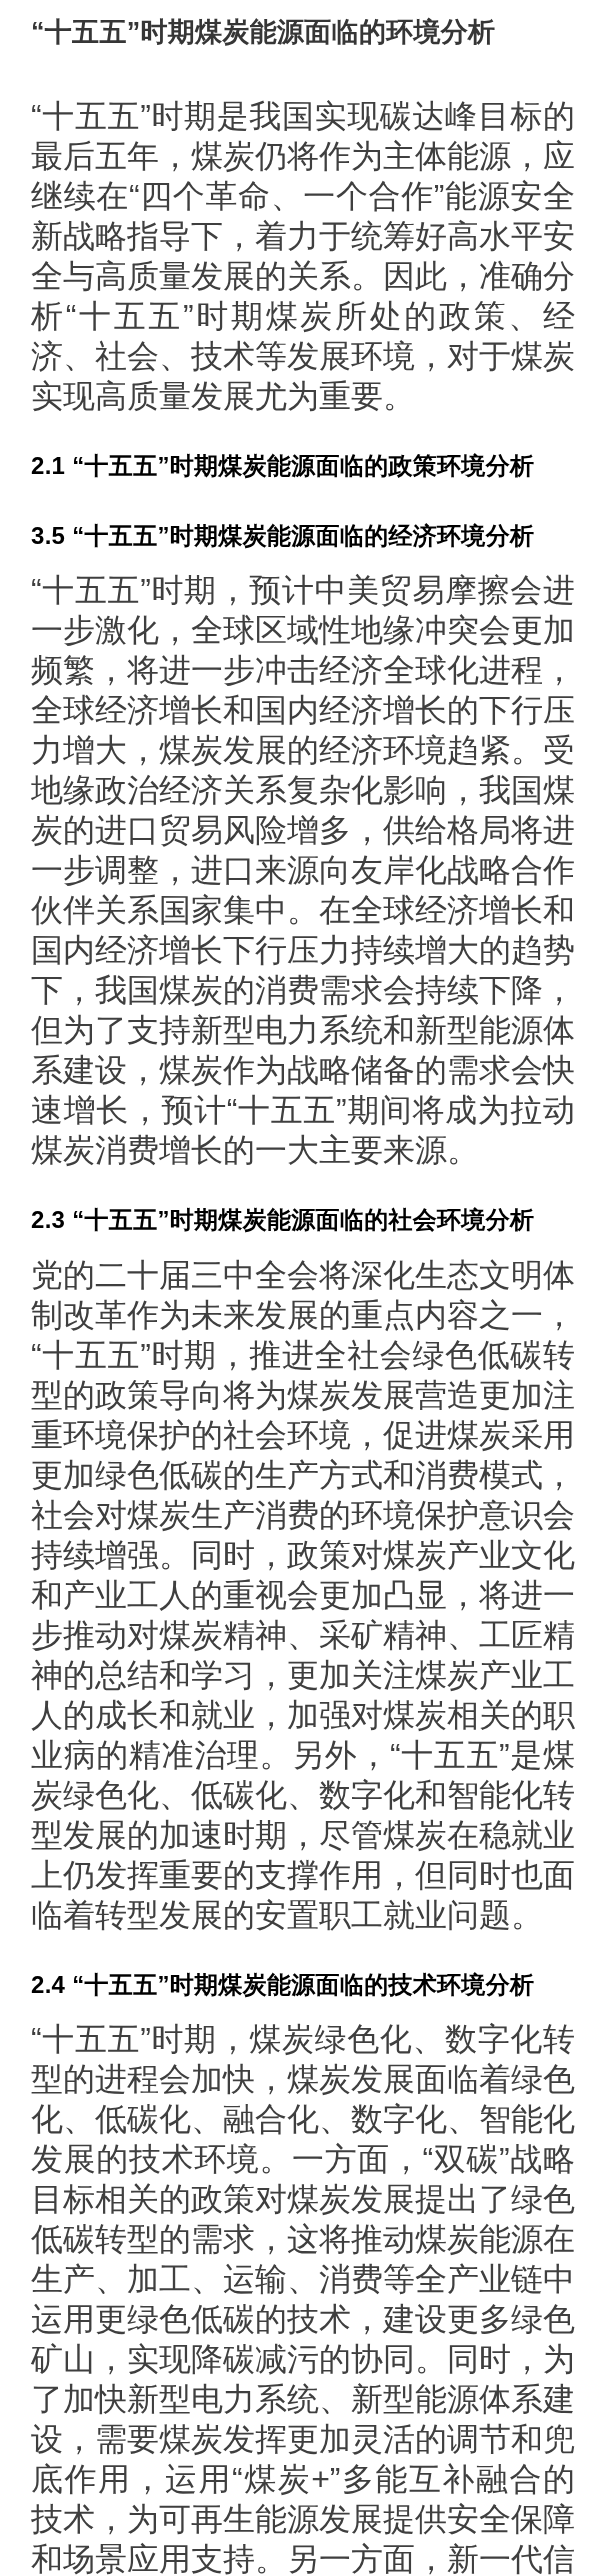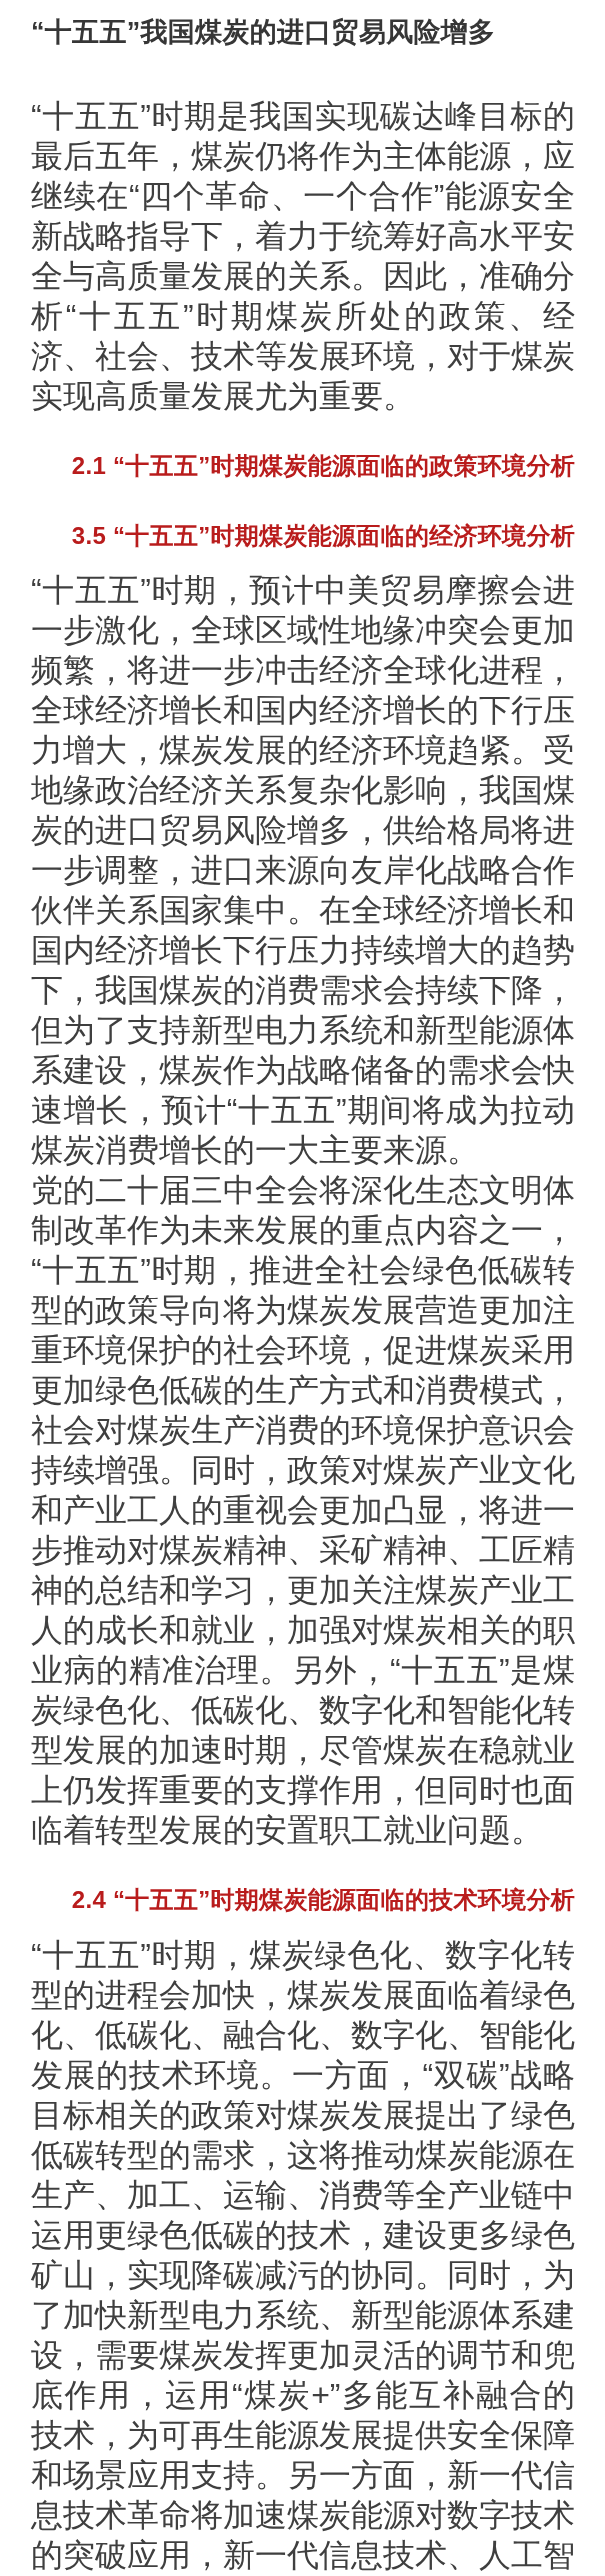--- a/index.html
+++ b/index.html
@@ -23,57 +23,57 @@
     line-height: 1.42;
     font-weight: 700;
     color: #363636;
     margin: 0 0 44px 0;
     letter-spacing: 0.3px;
   }
   .section-heading {
     font-size: 24px;
     line-height: 40px;
     font-weight: 700;
-    color: #b91c1c;
+    color: #000000;
     margin: 30px 0 14.4px 0;
     letter-spacing: 0.3px;
     white-space: nowrap;
-    text-align: right;
   }
   .body-text {
     font-size: 32px;
     line-height: 40px;
     color: #3f3f3f;
     margin: 0;
     text-align: justify;
     text-justify: inter-ideograph;
     word-break: break-all;
     overflow-wrap: break-word;
   }
   .body-text + .section { margin-top: 0; }
 </style>
 </head>
 <body>
 
 <article class="article">
 
-  <h1 class="article-title">“十五五”我国煤炭的进口贸易风险增多</h1>
+  <h1 class="article-title">“十五五”时期煤炭能源面临的环境分析</h1>
 
   <p class="body-text">“十五五”时期是我国实现碳达峰目标的最后五年，煤炭仍将作为主体能源，应继续在“四个革命、一个合作”能源安全新战略指导下，着力于统筹好高水平安全与高质量发展的关系。因此，准确分析“十五五”时期煤炭所处的政策、经济、社会、技术等发展环境，对于煤炭实现高质量发展尤为重要。</p>
 
   <section class="section">
     <h2 class="section-heading">2.1 “十五五”时期煤炭能源面临的政策环境分析</h2>
   </section>
 
   <section class="section">
     <h2 class="section-heading">3.5 “十五五”时期煤炭能源面临的经济环境分析</h2>
     <p class="body-text">“十五五”时期，预计中美贸易摩擦会进一步激化，全球区域性地缘冲突会更加频繁，将进一步冲击经济全球化进程，全球经济增长和国内经济增长的下行压力增大，煤炭发展的经济环境趋紧。受地缘政治经济关系复杂化影响，我国煤炭的进口贸易风险增多，供给格局将进一步调整，进口来源向友岸化战略合作伙伴关系国家集中。在全球经济增长和国内经济增长下行压力持续增大的趋势下，我国煤炭的消费需求会持续下降，但为了支持新型电力系统和新型能源体系建设，煤炭作为战略储备的需求会快速增长，预计“十五五”期间将成为拉动煤炭消费增长的一大主要来源。</p>
   </section>
 
   <section class="section">
+    <h2 class="section-heading">2.3 “十五五”时期煤炭能源面临的社会环境分析</h2>
     <p class="body-text">党的二十届三中全会将深化生态文明体制改革作为未来发展的重点内容之一，“十五五”时期，推进全社会绿色低碳转型的政策导向将为煤炭发展营造更加注重环境保护的社会环境，促进煤炭采用更加绿色低碳的生产方式和消费模式，社会对煤炭生产消费的环境保护意识会持续增强。同时，政策对煤炭产业文化和产业工人的重视会更加凸显，将进一步推动对煤炭精神、采矿精神、工匠精神的总结和学习，更加关注煤炭产业工人的成长和就业，加强对煤炭相关的职业病的精准治理。另外，“十五五”是煤炭绿色化、低碳化、数字化和智能化转型发展的加速时期，尽管煤炭在稳就业上仍发挥重要的支撑作用，但同时也面临着转型发展的安置职工就业问题。</p>
   </section>
 
   <section class="section">
     <h2 class="section-heading">2.4 “十五五”时期煤炭能源面临的技术环境分析</h2>
     <p class="body-text">“十五五”时期，煤炭绿色化、数字化转型的进程会加快，煤炭发展面临着绿色化、低碳化、融合化、数字化、智能化发展的技术环境。一方面，“双碳”战略目标相关的政策对煤炭发展提出了绿色低碳转型的需求，这将推动煤炭能源在生产、加工、运输、消费等全产业链中运用更绿色低碳的技术，建设更多绿色矿山，实现降碳减污的协同。同时，为了加快新型电力系统、新型能源体系建设，需要煤炭发挥更加灵活的调节和兜底作用，运用“煤炭+”多能互补融合的技术，为可再生能源发展提供安全保障和场景应用支持。另一方面，新一代信息技术革命将加速煤炭能源对数字技术的突破应用，新一代信息技术、人工智能、数据中心等煤炭信息基础设施建设加强，煤炭工业互联网平台、煤炭智能化采掘工作面、无人驾驶矿卡、采煤自动截割与跟机移架、选煤厂自动加介与装车等智能系统的运行更加常态化。</p>
   </section>
 
 </article>
 

